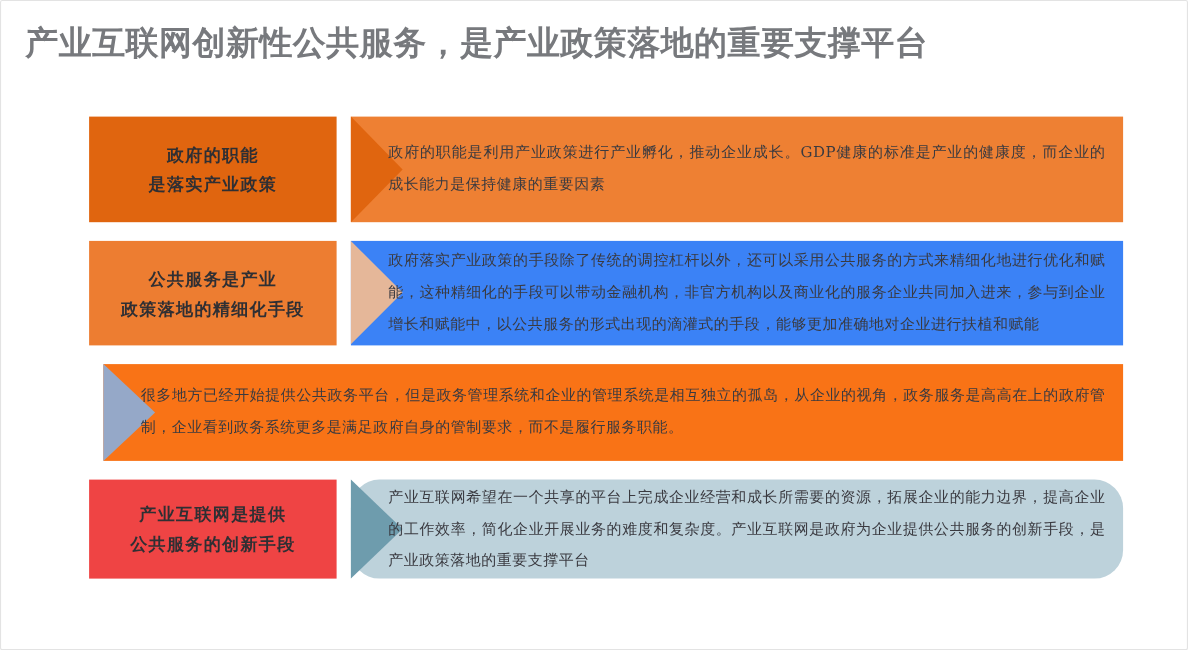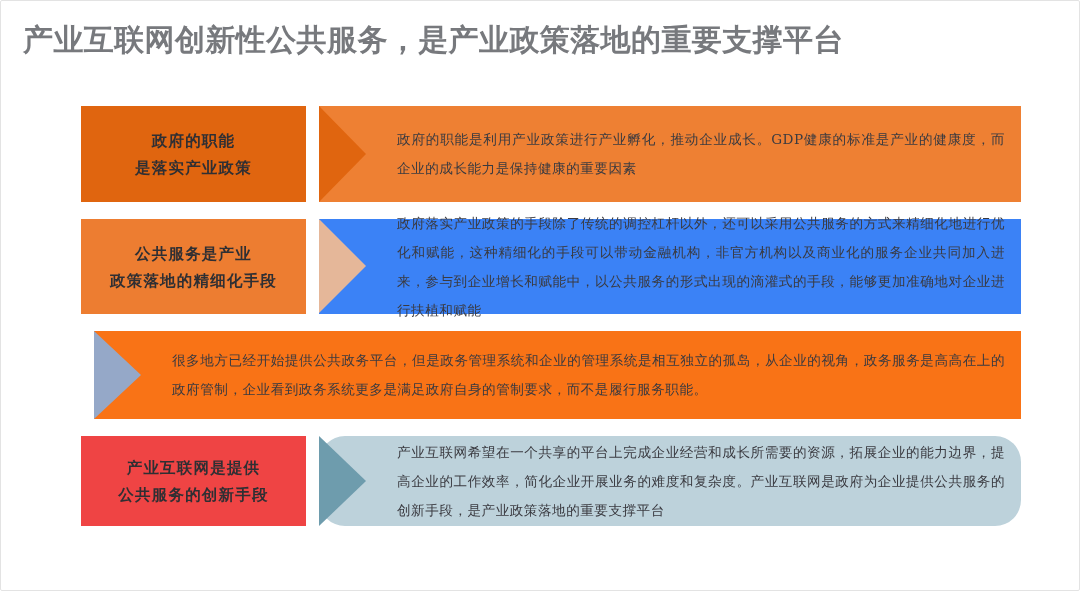--- a/index.html
+++ b/index.html
@@ -98,21 +98,21 @@
     width: 0;
     height: 0;
     border-top: 0 solid transparent;
     border-bottom: 0 solid transparent;
     border-left: 0 solid transparent;
   }
 
   .row-text {
     position: relative;
     z-index: 2;
-    padding-left: 78px;
+    padding-left: 34px;
     padding-right: 16px;
     font-family: "DejaVu Serif", "Liberation Serif", serif;
     font-size: 13.6px;
     line-height: 29px;
     letter-spacing: 0.5px;
     color: #3a3a40;
     text-align: justify;
   }
 
   

